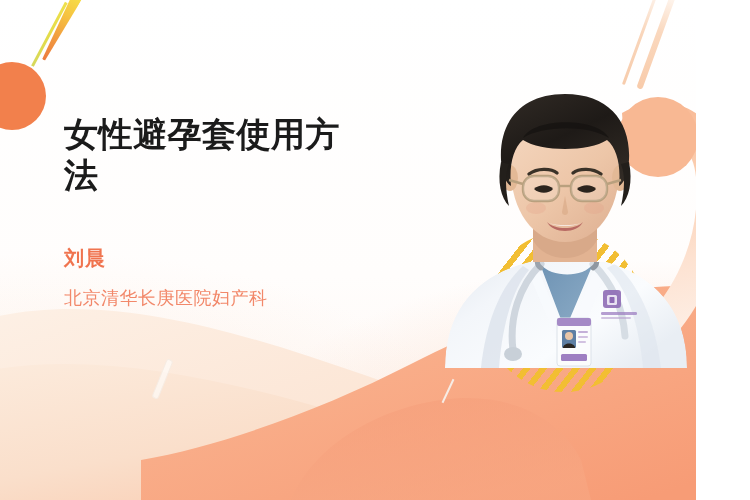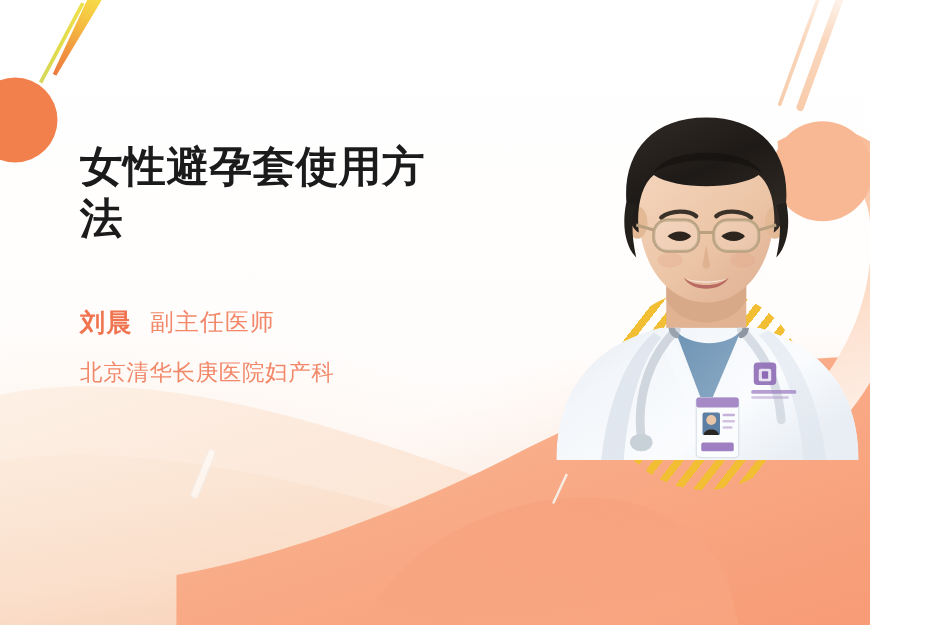--- a/index.html
+++ b/index.html
@@ -390,21 +390,20 @@
   </svg>
 
   <div class="text-block">
     <h1 class="title">女性避孕套使用方
 法</h1>
   </div>
 
   <div class="meta">
     <div class="meta-row-1">
       <span class="doctor-name">刘晨</span>
-      <span class="doctor-title">副主任医师</span>
     </div>
     <div class="meta-row-2">
       <span class="hospital">北京清华长庚医院</span>
       <span class="department">妇产科</span>
     </div>
   </div>
 
 </div>
 
 </body></html>

